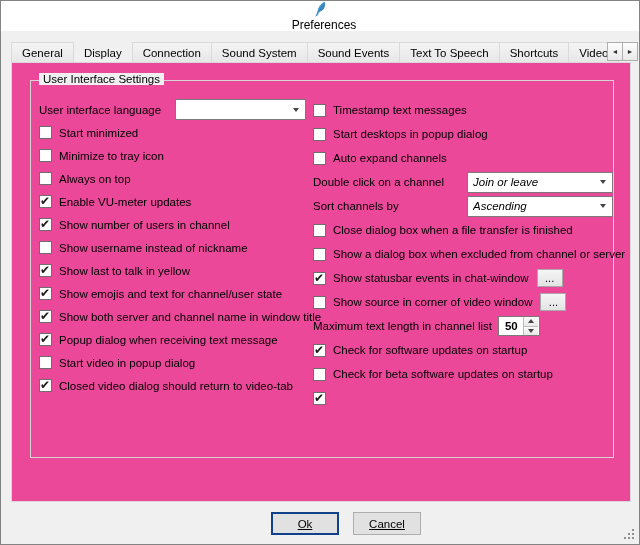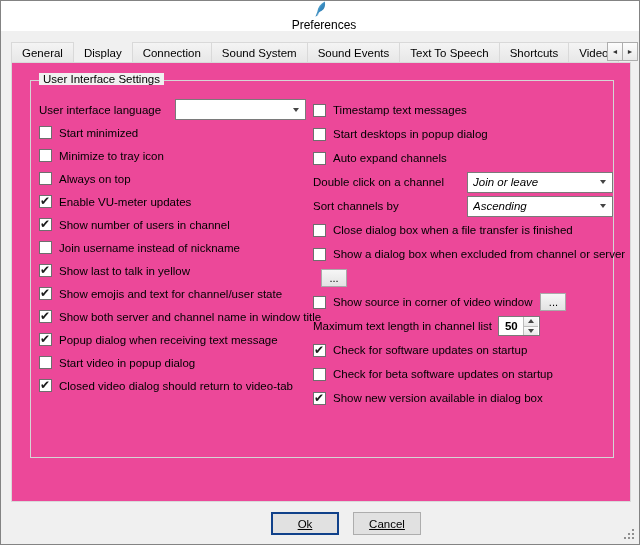--- a/index.html
+++ b/index.html
@@ -204,21 +204,21 @@
       <div class="row chk">
         <span class="box checked"></span>
         <span class="lbl">Enable VU-meter updates</span>
       </div>
       <div class="row chk">
         <span class="box checked"></span>
         <span class="lbl">Show number of users in channel</span>
       </div>
       <div class="row chk">
         <span class="box"></span>
-        <span class="lbl">Join username instead of nickname</span>
+        <span class="lbl">Show username instead of nickname</span>
       </div>
       <div class="row chk">
         <span class="box checked"></span>
         <span class="lbl">Show last to talk in yellow</span>
       </div>
       <div class="row chk">
         <span class="box checked"></span>
         <span class="lbl">Show emojis and text for channel/user state</span>
       </div>
       <div class="row chk">
@@ -272,20 +272,24 @@
       </div>
       <div class="row chk">
         <span class="box"></span>
         <span class="lbl">Close dialog box when a file transfer is finished</span>
       </div>
       <div class="row chk">
         <span class="box"></span>
         <span class="lbl">Show a dialog box when excluded from channel or server</span>
       </div>
       <div class="row">
+        <span class="chk-target">
+          <span class="box checked"></span>
+          <span class="lbl">Show statusbar events in chat-window</span>
+        </span>
         <button class="dots-btn">...</button>
       </div>
       <div class="row">
         <span class="chk-target">
           <span class="box"></span>
           <span class="lbl">Show source in corner of video window</span>
         </span>
         <button class="dots-btn">...</button>
       </div>
       <div class="row">
@@ -305,21 +309,20 @@
       <div class="row chk">
         <span class="box checked"></span>
         <span class="lbl">Check for software updates on startup</span>
       </div>
       <div class="row chk">
         <span class="box"></span>
         <span class="lbl">Check for beta software updates on startup</span>
       </div>
       <div class="row chk">
         <span class="box checked"></span>
-        <span class="lbl">Show new version available in dialog box</span>
       </div>
     </div>
 
   </div>
 </div>
 
 <button class="btn ok">
     <span>Ok</span>
   </button>
 <button class="btn cancel">

